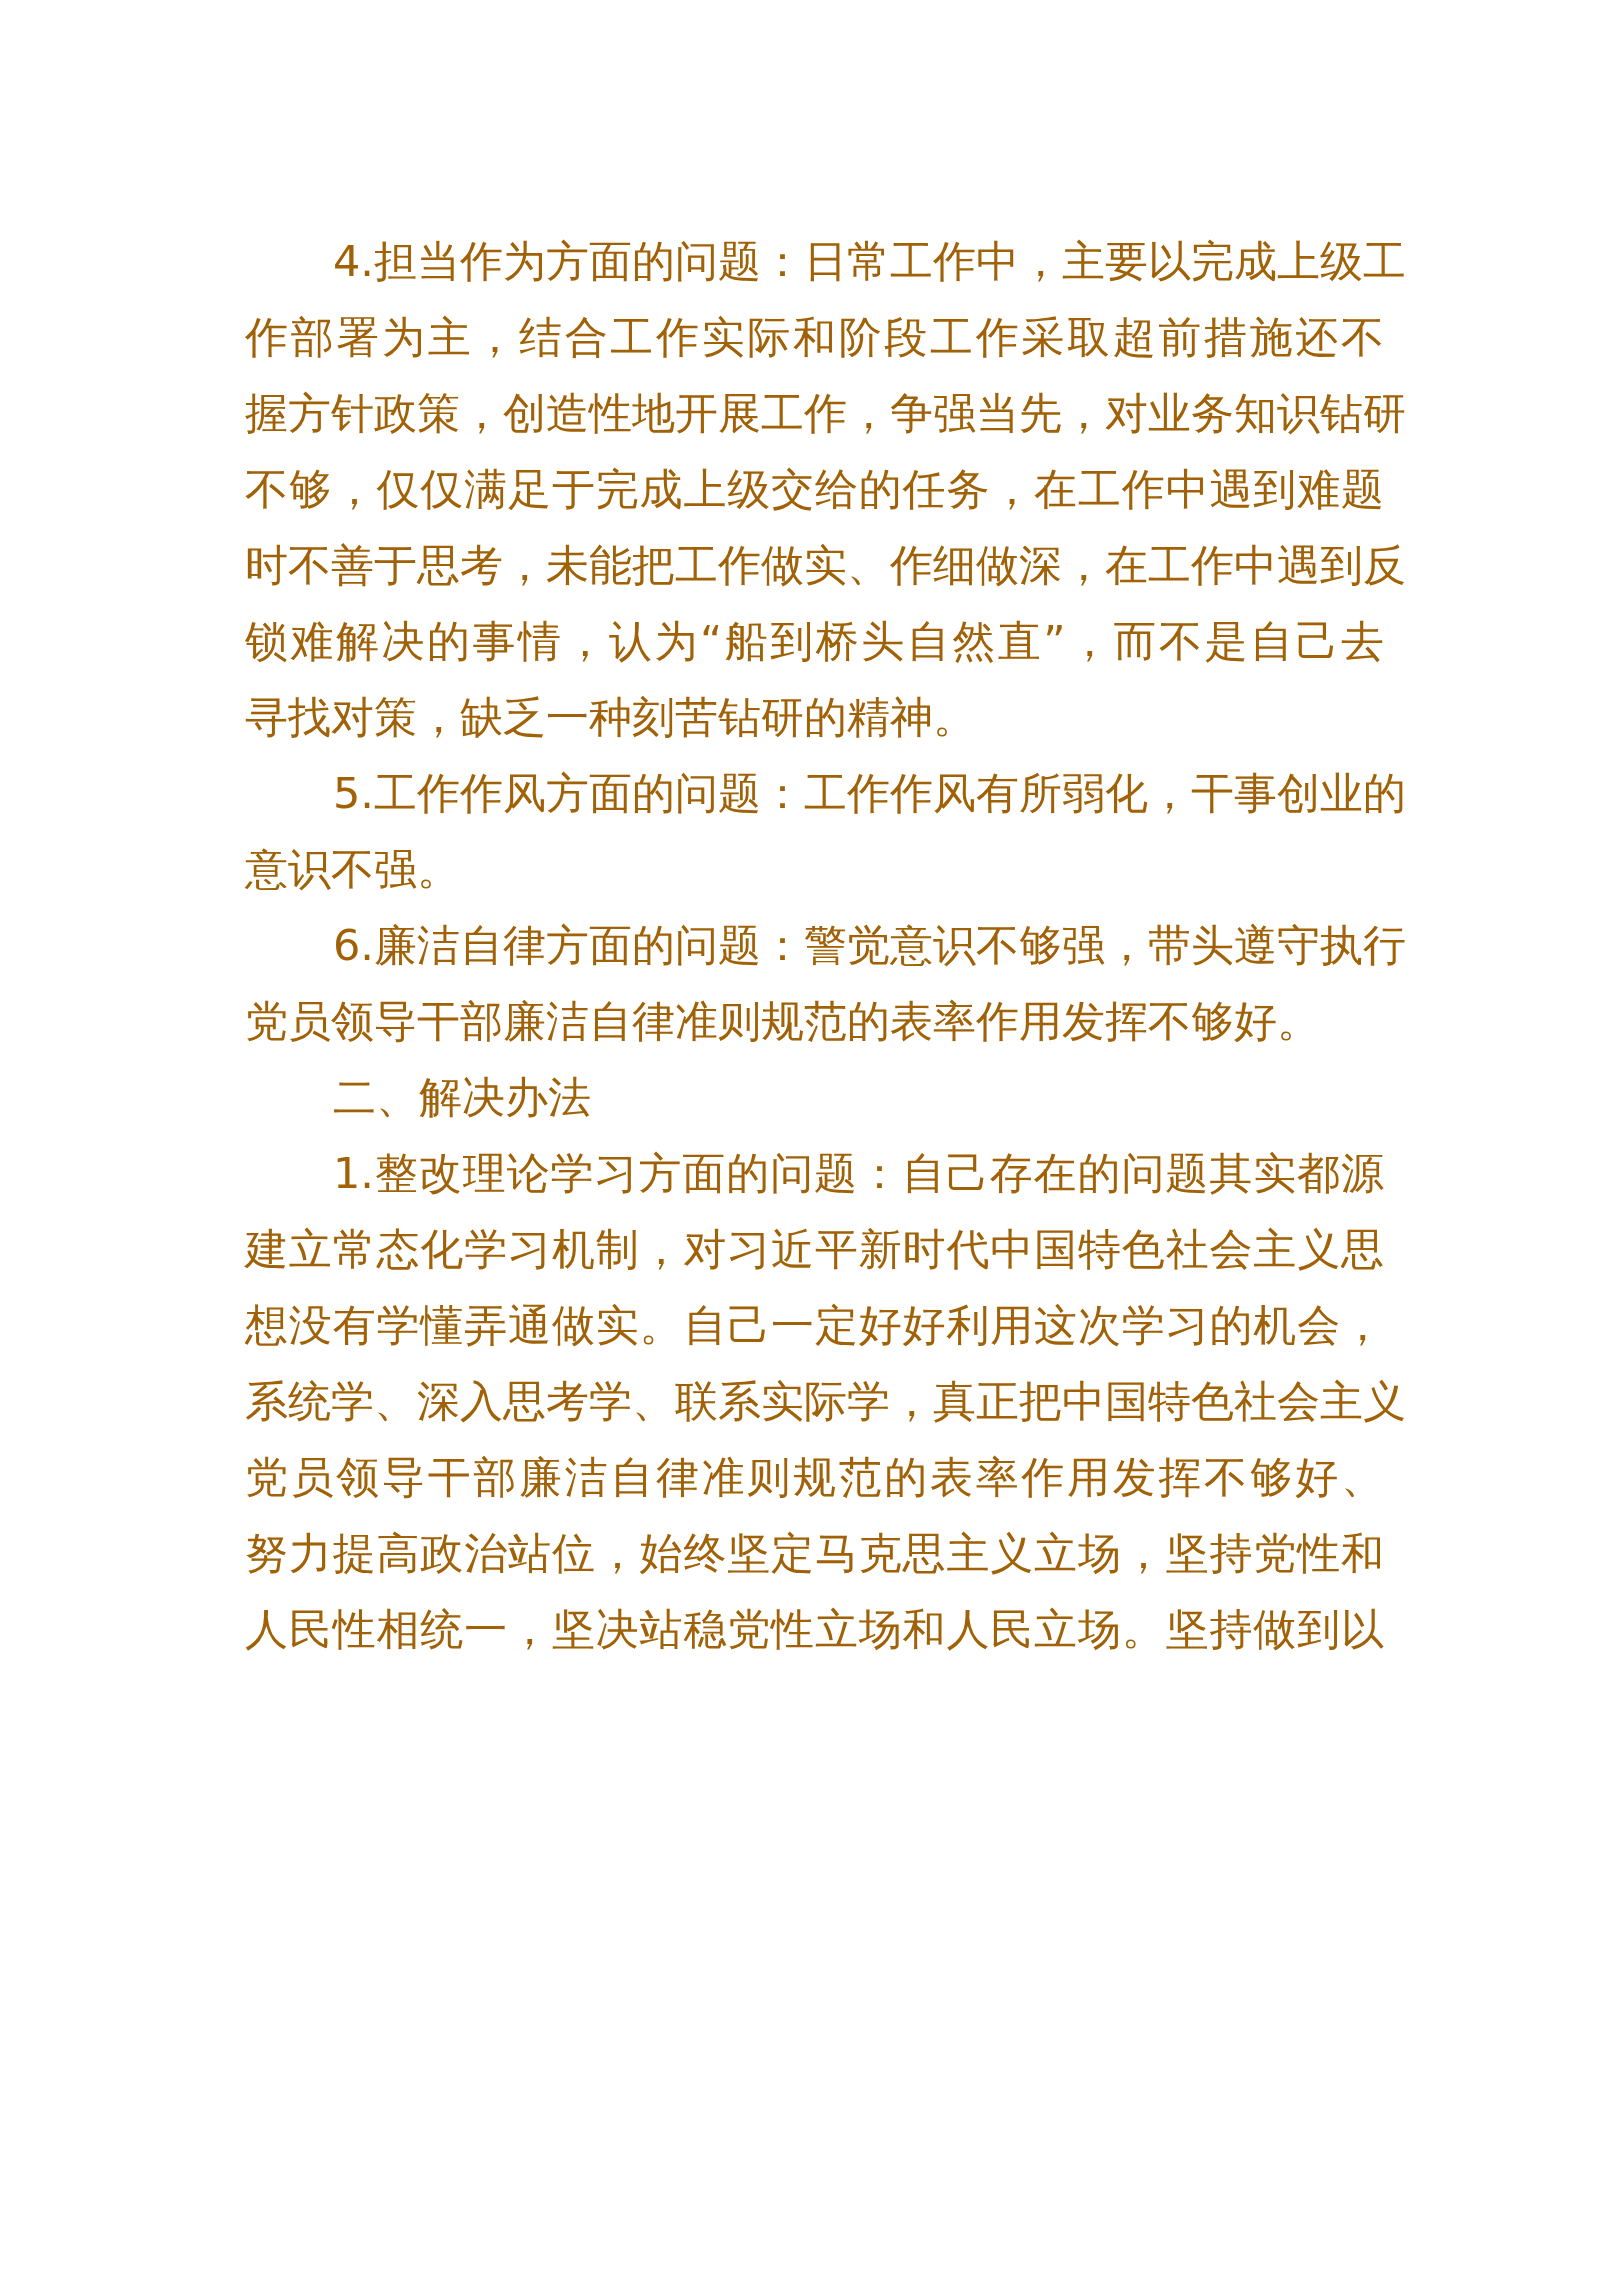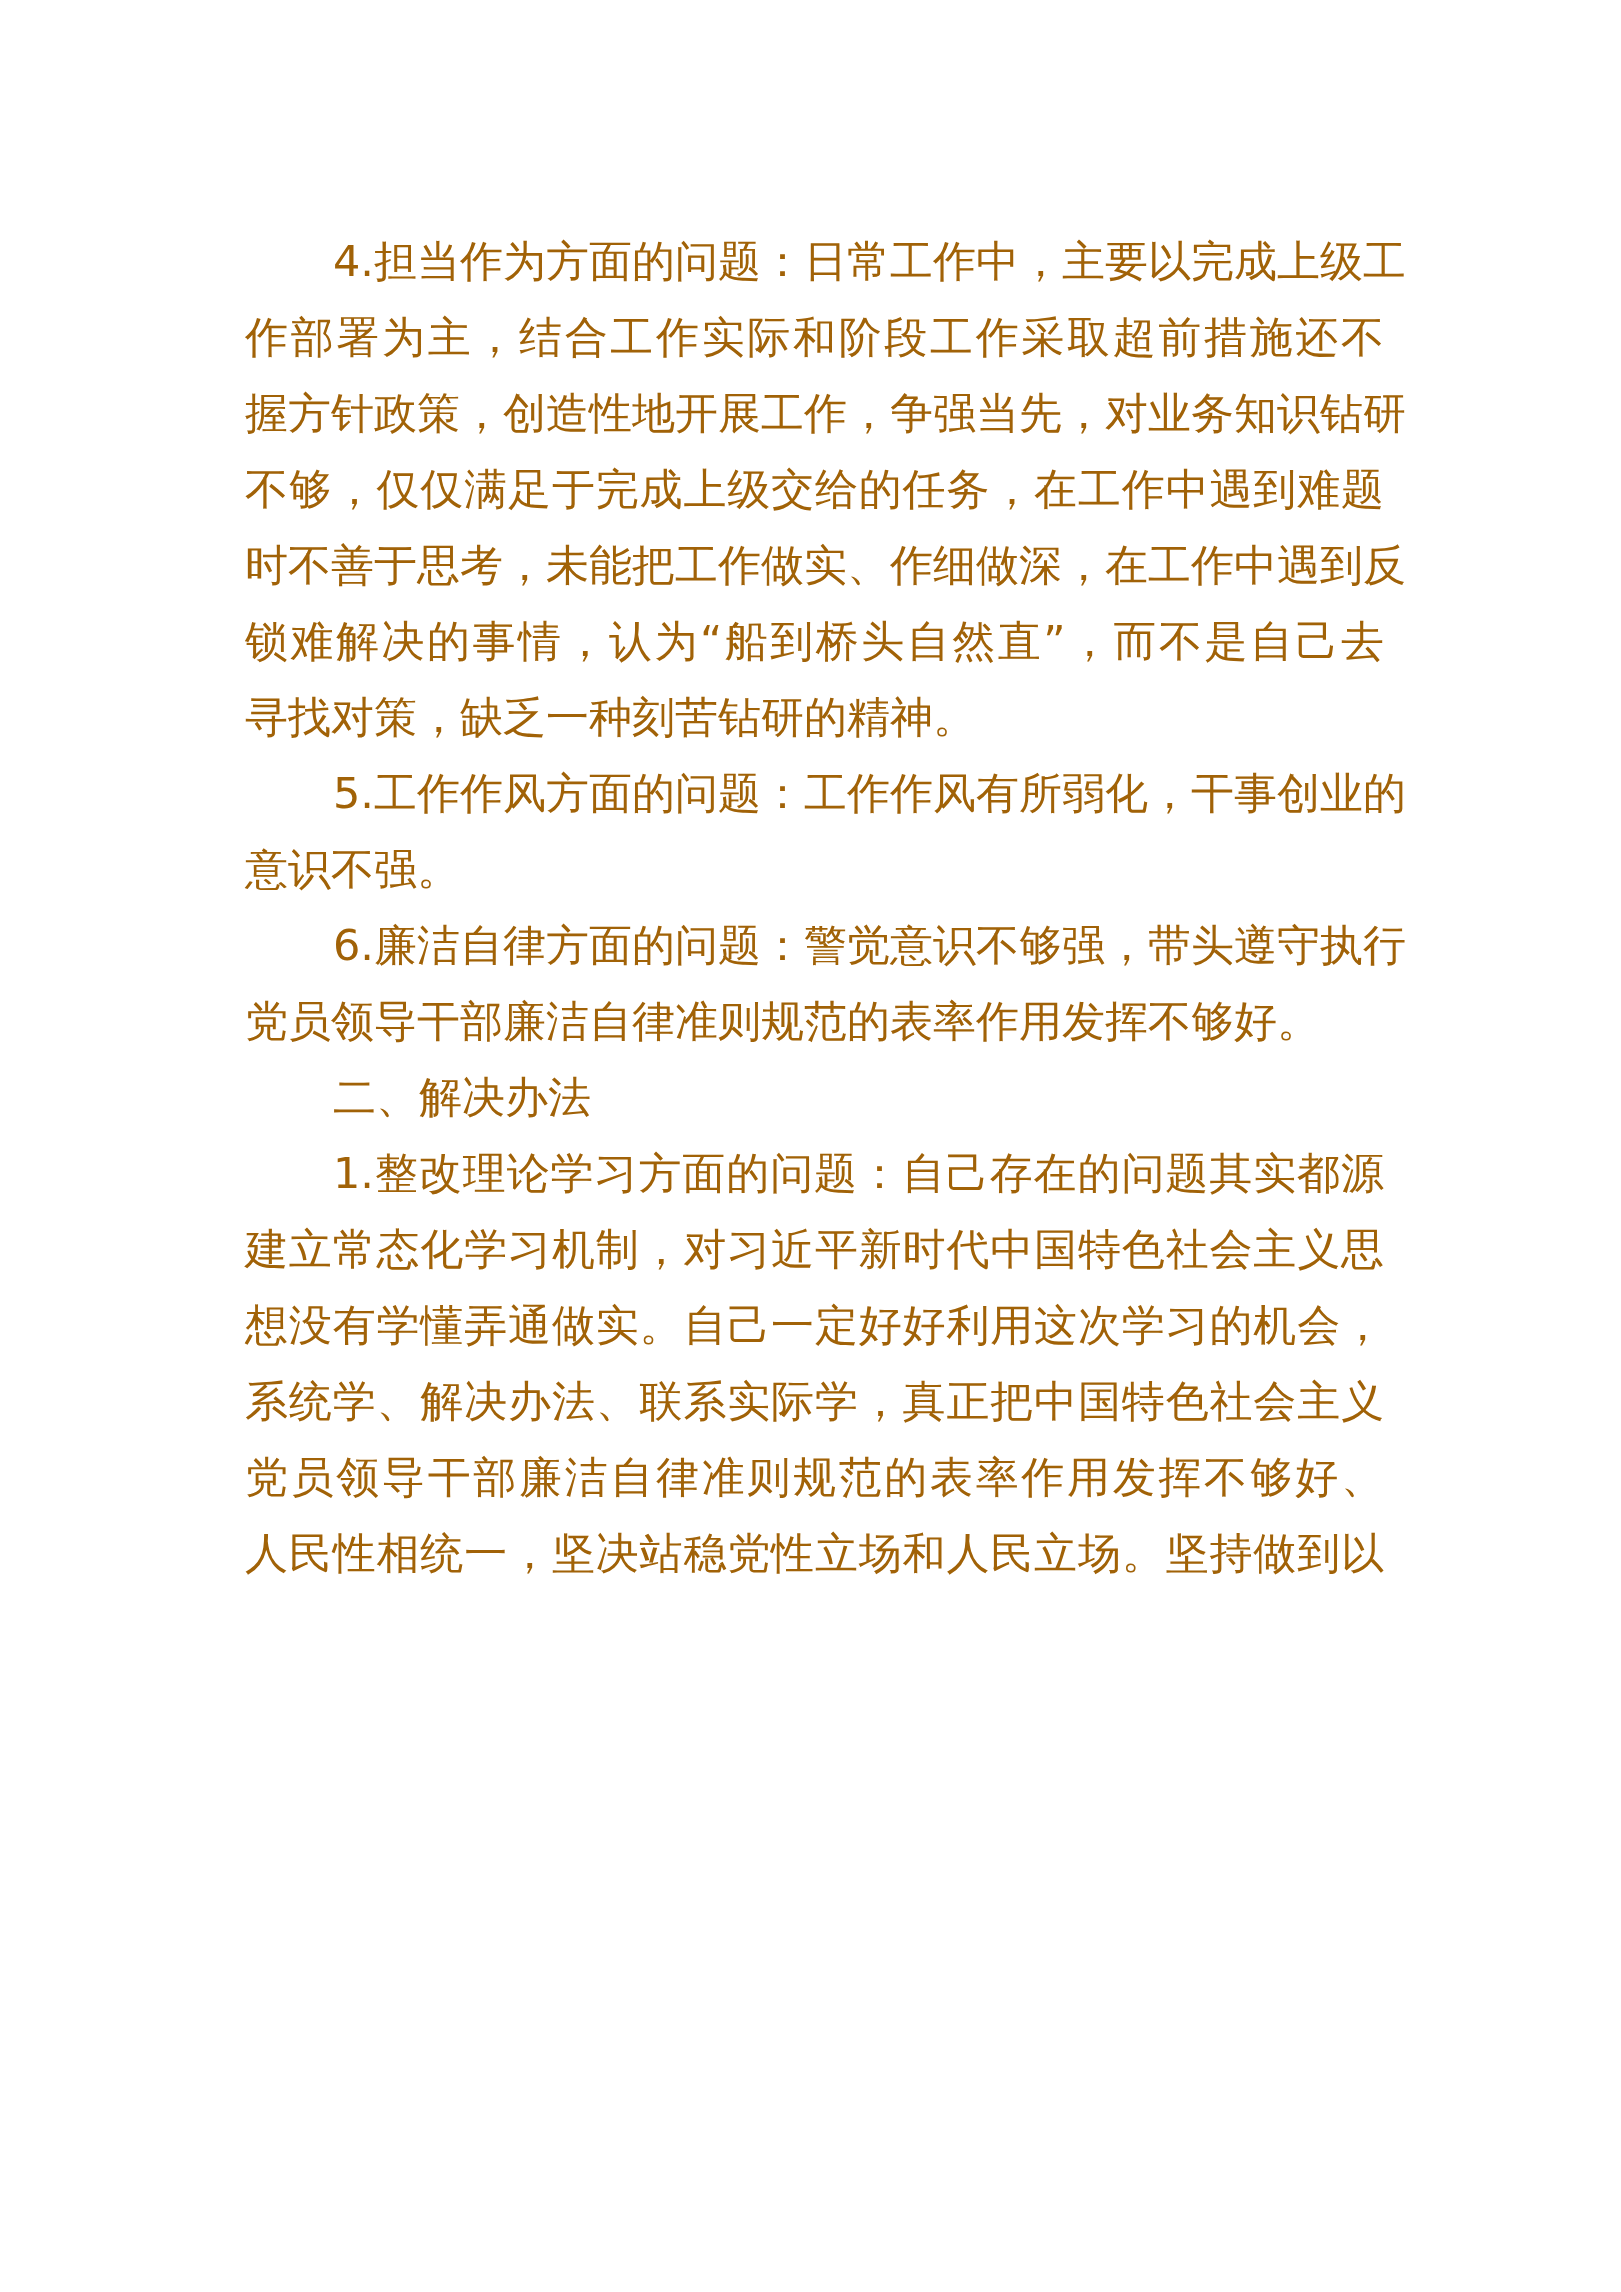--- a/index.html
+++ b/index.html
@@ -57,22 +57,23 @@
   </div>
 
   <div class="para heading">
     <span class="line indent last">二、解决办法</span>
   </div>
 
   <div class="para">
     <span class="line indent">1.整改理论学习方面的问题：自己存在的问题其实都源</span>
     <span class="line">建立常态化学习机制，对习近平新时代中国特色社会主义思</span>
     <span class="line">想没有学懂弄通做实。自己一定好好利用这次学习的机会，</span>
-    <span class="line">系统学、解决办法、联系实际学，真正把中国特色社会主义</span>
+    <span class="line">系统学、深入思考学、联系实际学，真正把中国特色社会主义</span>
     <span class="line">党员领导干部廉洁自律准则规范的表率作用发挥不够好、</span>
   </div>
 
   <div class="para">
+    <span class="line">努力提高政治站位，始终坚定马克思主义立场，坚持党性和</span>
     <span class="line">人民性相统一，坚决站稳党性立场和人民立场。坚持做到以</span>
   </div>
 
 </div>
 
 
 </body></html>

